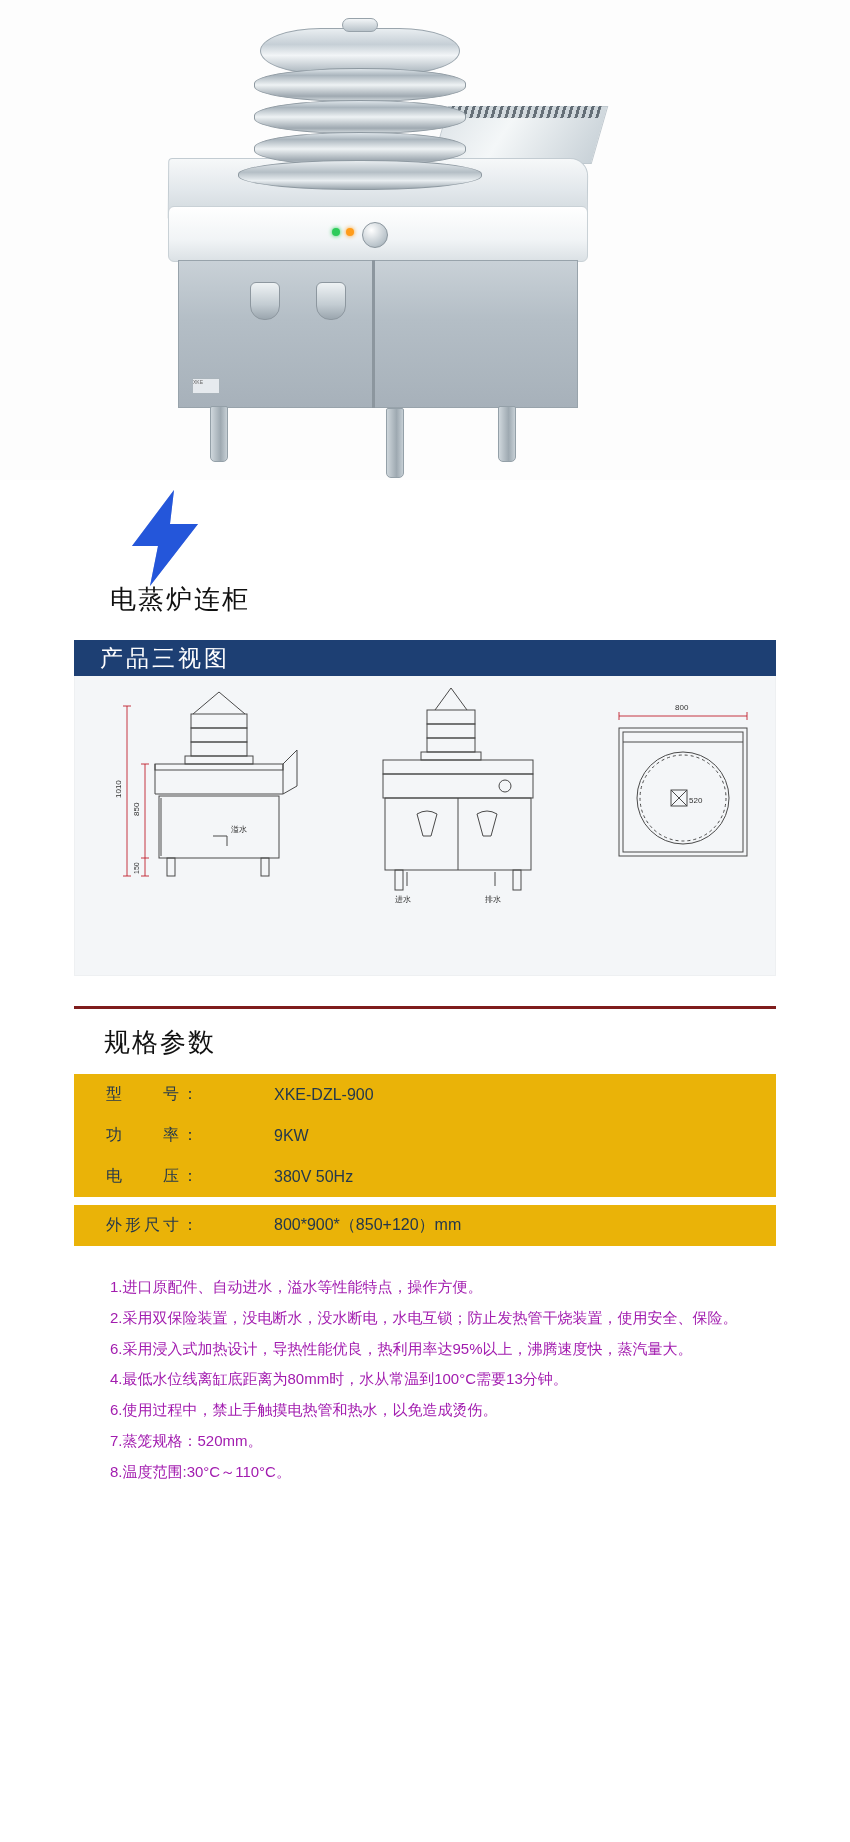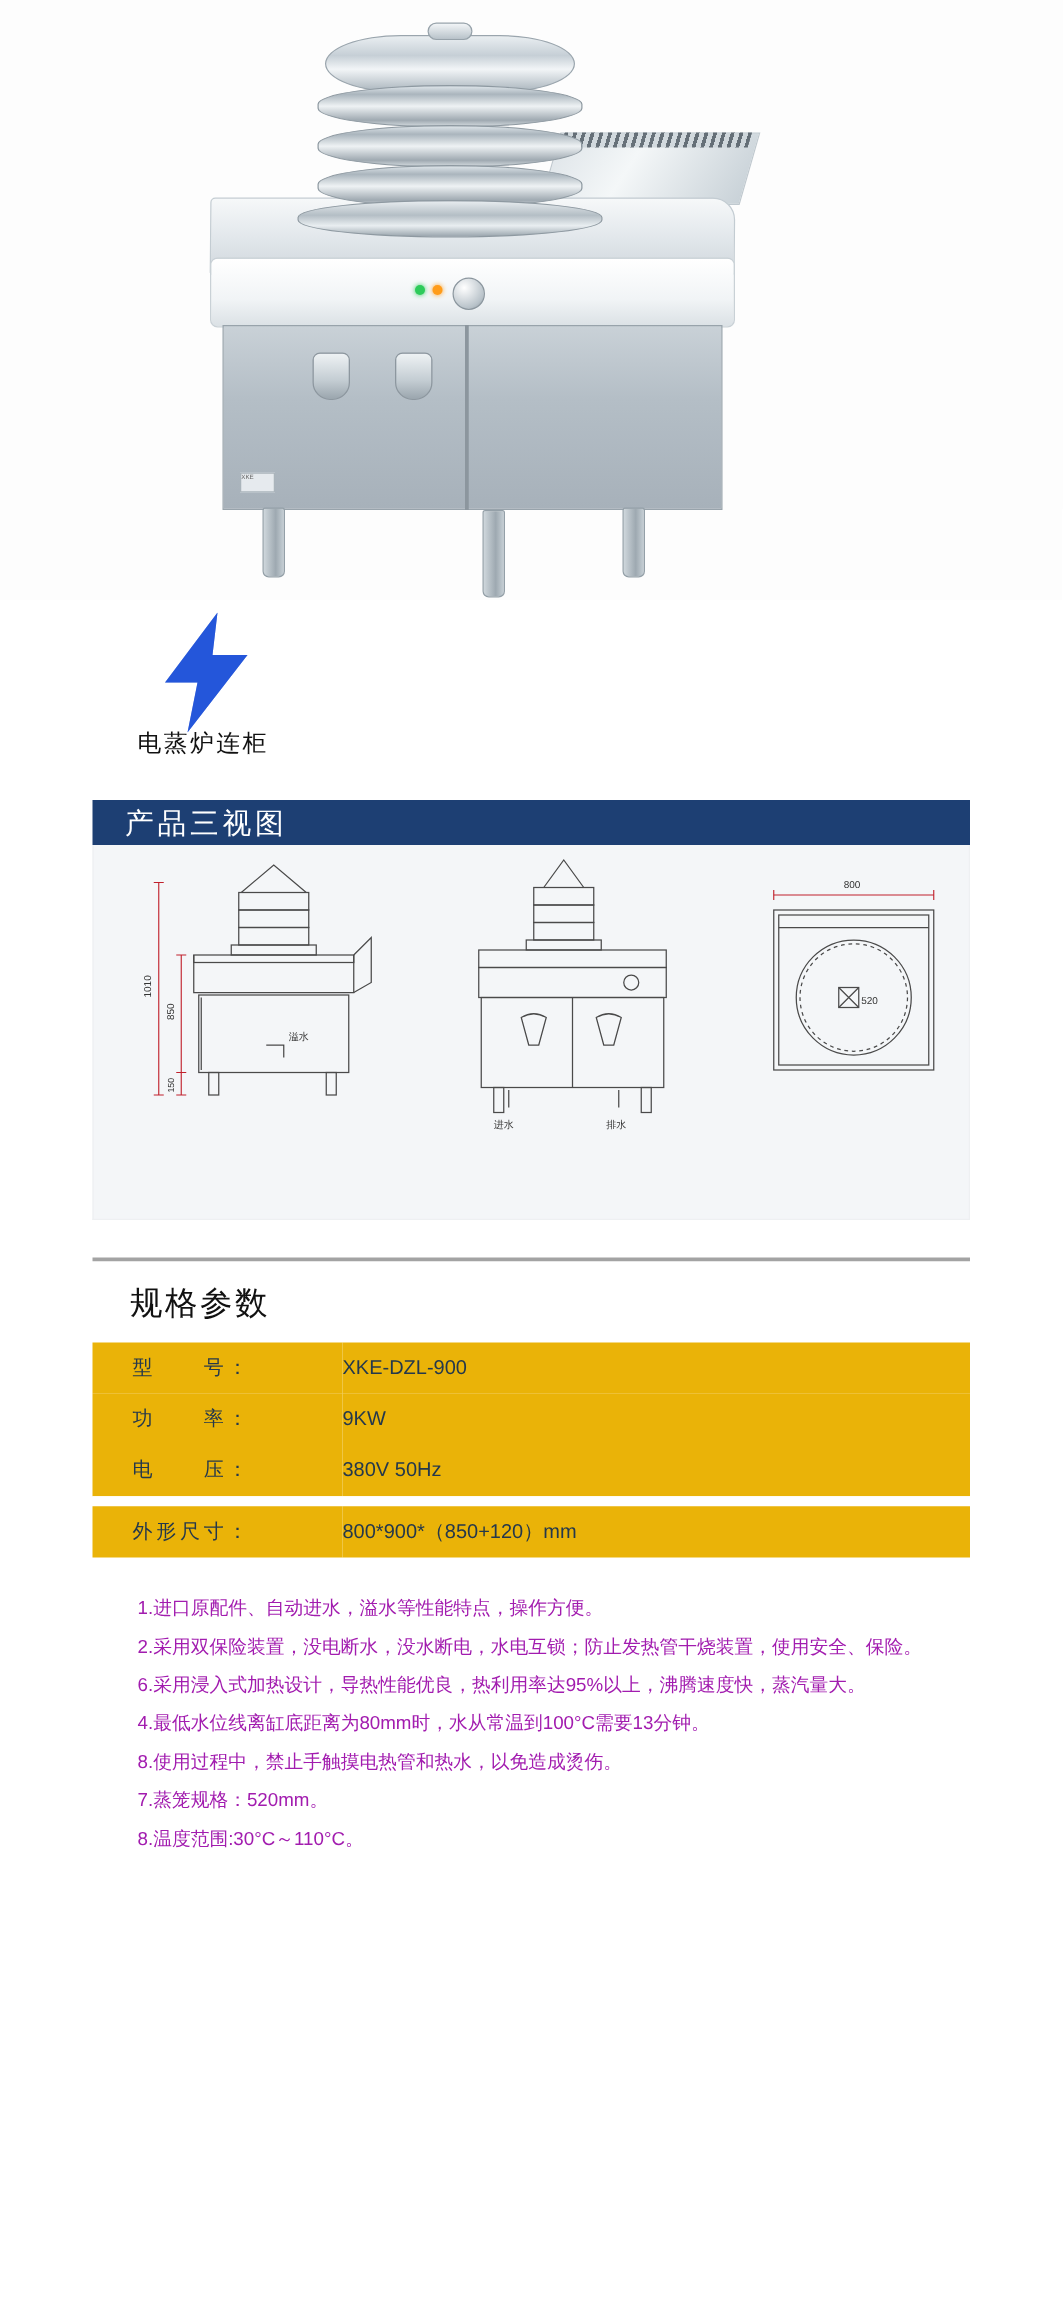--- a/index.html
+++ b/index.html
@@ -118,21 +118,21 @@
   }
   .leg1 { left: 60px; top: 396px; }
   .leg2 { left: 236px; top: 398px; height: 70px; }
   .leg3 { left: 348px; top: 396px; }
 
   
   .bolt-wrap { position: relative; height: 160px; }
   .bolt { position: absolute; left: 128px; top: 10px; }
   .product-title {
     position: absolute; left: 110px; top: 102px;
-    font-size: 19px; color: #111; letter-spacing: 2px;
+    font-size: 26px; color: #111; letter-spacing: 2px;
     font-family: "Liberation Sans", sans-serif;
   }
 
   
   .section-block { margin: 0 74px; }
   .blue-bar {
     background: #1d3f73;
     height: 36px;
     display: flex; align-items: center;
     padding-left: 26px;
@@ -143,21 +143,21 @@
     height: 300px;
     position: relative;
     border: 1px solid #eef0f2;
     border-top: none;
   }
   .view-svg { position: absolute; top: 10px; }
 
   
   .spec-head {
     margin: 30px 74px 0 74px;
-    border-top: 3px solid #a3a3a3;
+    border-top: 3px solid #7f1d1d;
     padding-top: 16px;
   }
   .spec-title { font-size: 26px; color: #111; letter-spacing: 2px; padding-left: 30px; }
   .spec-table {
     margin: 14px 74px 0 74px;
     border-collapse: collapse;
     width: 702px;
     font-size: 16px;
   }
   .spec-table td {
@@ -338,18 +338,18 @@
         <td>800*900*（850+120）mm</td>
       </tr>
     </tbody>
   </table>
 
   <ul class="features">
     <li>1.进口原配件、自动进水，溢水等性能特点，操作方便。</li>
     <li>2.采用双保险装置，没电断水，没水断电，水电互锁；防止发热管干烧装置，使用安全、保险。</li>
     <li>6.采用浸入式加热设计，导热性能优良，热利用率达95%以上，沸腾速度快，蒸汽量大。</li>
     <li>4.最低水位线离缸底距离为80mm时，水从常温到100°C需要13分钟。</li>
-    <li>8.使用过程中，禁止手触摸电热管和热水，以免造成烫伤。</li>
+    <li>6.使用过程中，禁止手触摸电热管和热水，以免造成烫伤。</li>
     <li>7.蒸笼规格：520mm。</li>
     <li>8.温度范围:30°C～110°C。</li>
   </ul>
 
 </div>
 
 </body></html>

